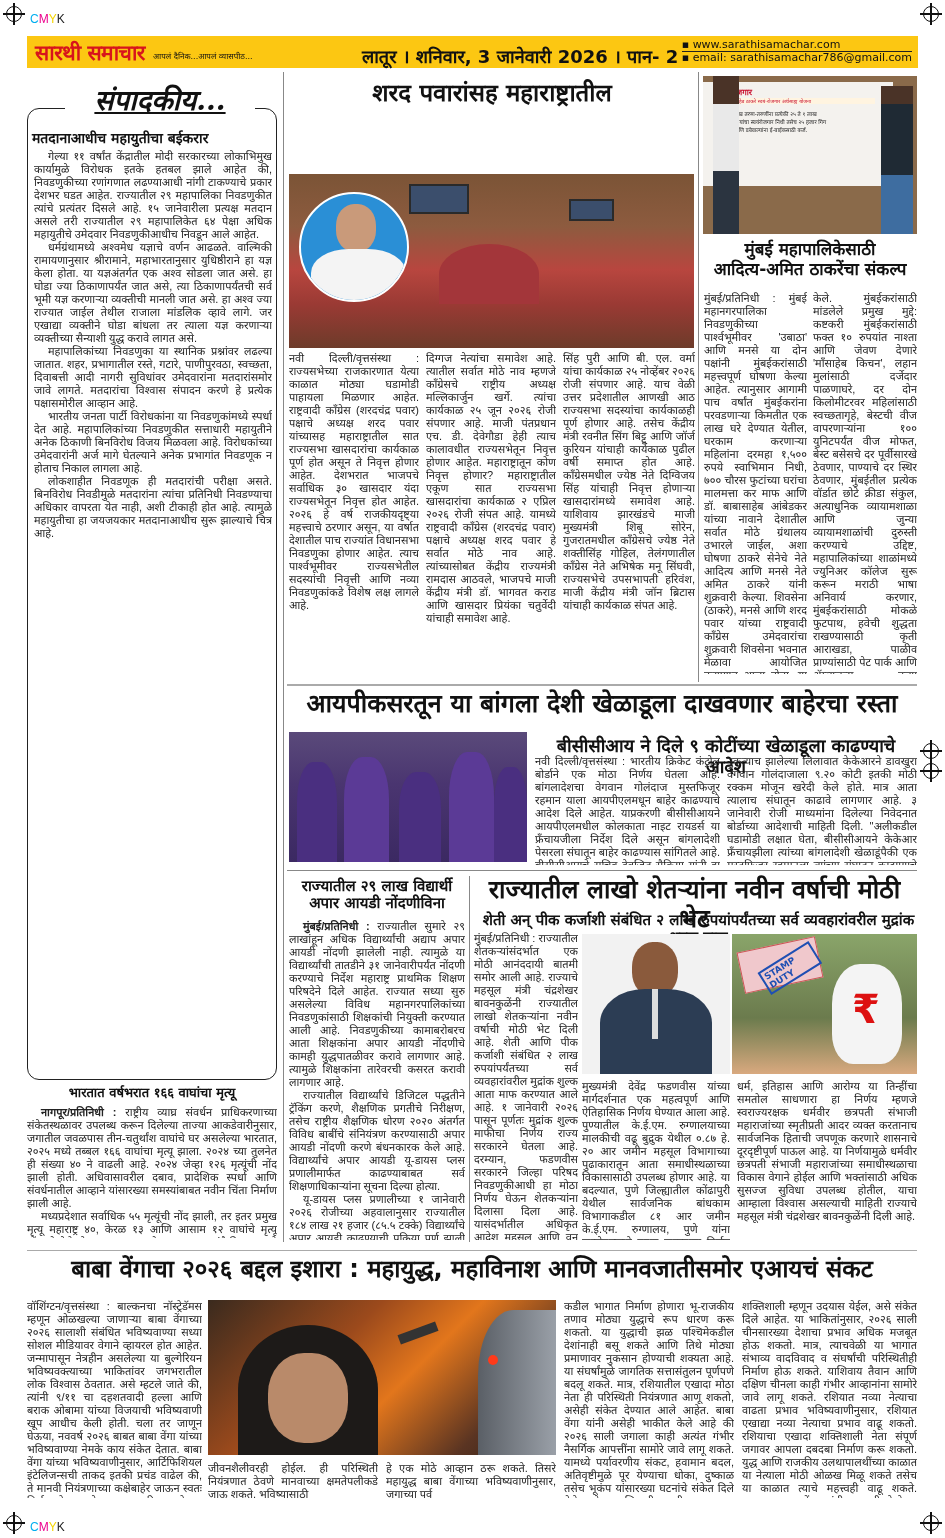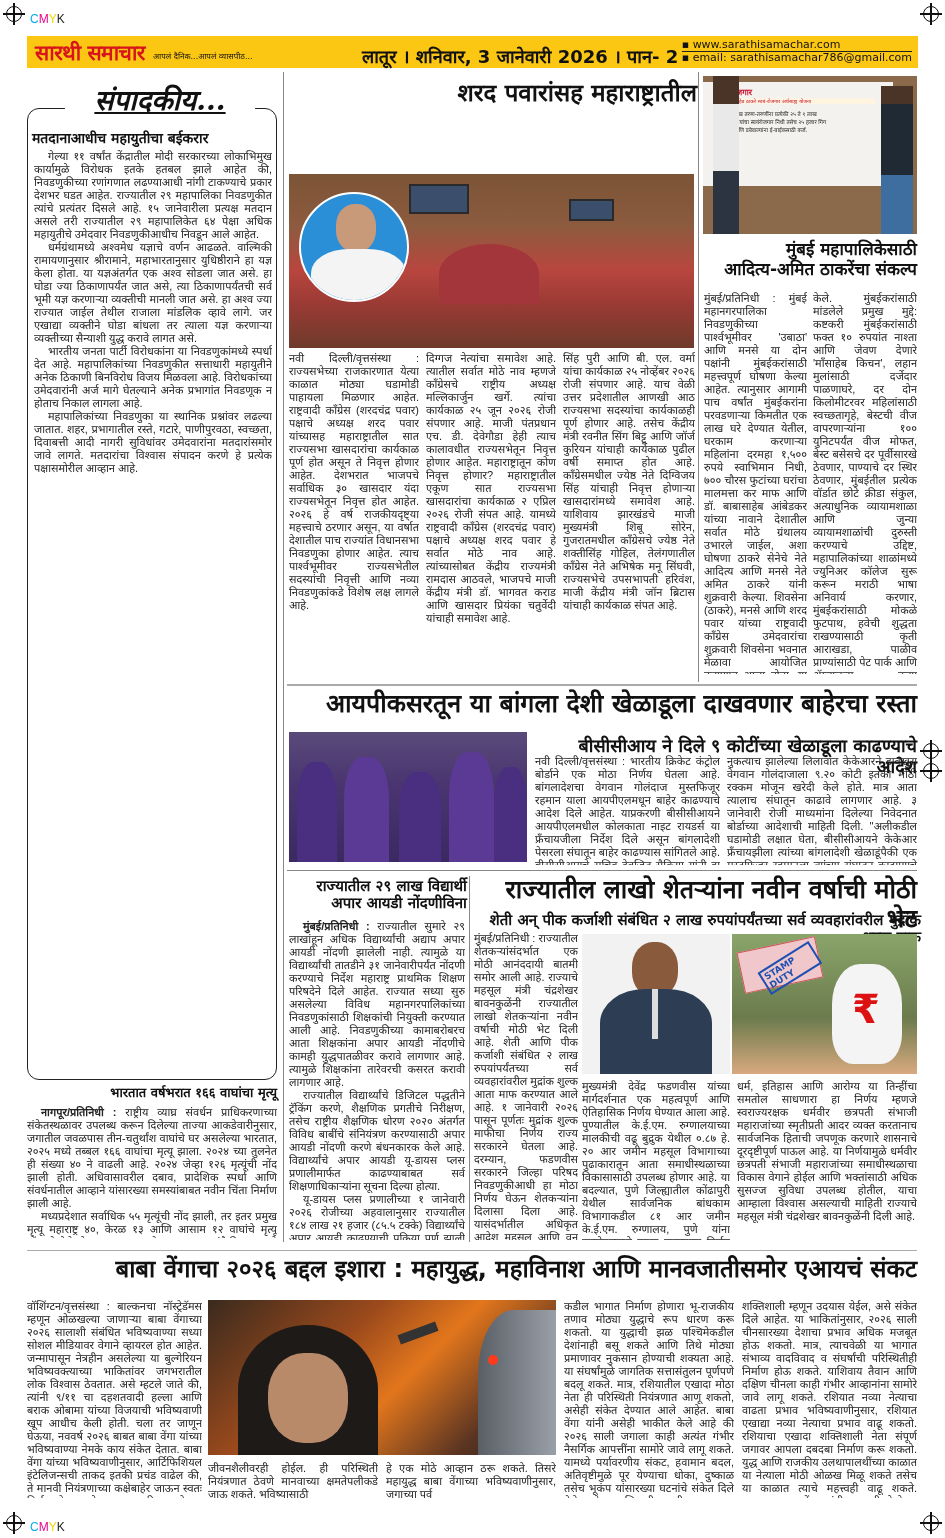--- a/index.html
+++ b/index.html
@@ -13,21 +13,21 @@
   .cmyk .c{color:#00aeef}.cmyk .m{color:#ec008c}.cmyk .y{color:#f5d400}.cmyk .k{color:#222}
   .mast{position:absolute;left:27px;top:36px;width:891px;height:32px;background:#fcc712;display:flex;align-items:center}
   .brand{color:#d7141c;font-weight:bold;font-size:21px;margin-left:8px;font-family:"DejaVu Sans",sans-serif;letter-spacing:-0.5px}
   .tagline{font-size:8px;margin-left:8px;margin-top:6px}
   .dateline{position:absolute;left:335px;top:8px;font-size:18px;font-weight:bold}
   .contact{position:absolute;right:6px;top:3px;font-size:11px;line-height:12px}
   .contact div{border-bottom:1px solid #222}
   .contact div:last-child{border-bottom:none}
   .col{position:absolute;font-family:Liberation Sans, sans-serif;font-size:11px;line-height:13px;text-align:justify;overflow:hidden;color:#222}
   .col p{text-indent:14px}
-  .hl{position:absolute;font-weight:bold;text-align:right;color:#111;line-height:1.15}
+  .hl{position:absolute;font-weight:bold;text-align:center;color:#111;line-height:1.15}
   .img{position:absolute;overflow:hidden}
   .rule{position:absolute;background:#888}
   .edbox{position:absolute;left:27px;top:108px;width:250px;height:972px;border:1.5px solid #222;border-radius:12px}
   .edtitle{position:absolute;left:65px;top:80px;width:190px;text-align:center;background:#fff;font-family:"DejaVu Serif",serif;font-style:italic;font-weight:bold;font-size:28px;text-decoration:underline;color:#111}
 </style>
 </head>
 <body>
 
 <div class="reg" style="left:3px;top:3px">
     <span></span>
@@ -59,22 +59,23 @@
     <div><span>▪ </span><span>email: sarathisamachar786@gmail.com</span></div>
   </div>
 </div>
 
 <div class="edbox"></div>
 <div class="edtitle">संपादकीय...</div>
 <div class="hl" style="left:32px;top:130px;width:240px;font-size:14px;text-align:left">मतदानाआधीच महायुतीचा बईकरार</div>
 <div class="col" style="left:34px;top:150px;width:238px;height:922px">
   <p>गेल्या ११ वर्षांत केंद्रातील मोदी सरकारच्या लोकाभिमुख कार्यामुळे विरोधक इतके हतबल झाले आहेत की, निवडणुकीच्या रणांगणात लढण्याआधी नांगी टाकण्याचे प्रकार देशभर घडत आहेत. राज्यातील २९ महापालिका निवडणुकीत त्यांचे प्रत्यंतर दिसले आहे. १५ जानेवारीला प्रत्यक्ष मतदान असले तरी राज्यातील २९ महापालिकेत ६४ पेक्षा अधिक महायुतीचे उमेदवार निवडणुकीआधीच निवडून आले आहेत.</p>
   <p>धर्मग्रंथामध्ये अश्वमेध यज्ञाचे वर्णन आढळते. वाल्मिकी रामायणानुसार श्रीरामाने, महाभारतानुसार युधिष्ठीराने हा यज्ञ केला होता. या यज्ञअंतर्गत एक अश्व सोडला जात असे. हा घोडा ज्या ठिकाणापर्यंत जात असे, त्या ठिकाणापर्यंतची सर्व भूमी यज्ञ करणाऱ्या व्यक्तीची मानली जात असे. हा अश्व ज्या राज्यात जाईल तेथील राजाला मांडलिक व्हावे लागे. जर एखाद्या व्यक्तीने घोडा बांधला तर त्याला यज्ञ करणाऱ्या व्यक्तीच्या सैन्याशी युद्ध करावे लागत असे.</p>
+  <p>महापालिकांच्या निवडणुका या स्थानिक प्रश्नांवर लढल्या जातात. शहर, प्रभागातील रस्ते, गटारे, पाणीपुरवठा, स्वच्छता, दिवाबत्ती आदी नागरी सुविधांवर उमेदवारांना मतदारांसमोर जावे लागते. मतदारांचा विश्वास संपादन करणे हे प्रत्येक पक्षासमोरील आव्हान आहे.</p>
   <p>भारतीय जनता पार्टी विरोधकांना या निवडणुकांमध्ये स्पर्धा देत आहे. महापालिकांच्या निवडणुकीत सत्ताधारी महायुतीने अनेक ठिकाणी बिनविरोध विजय मिळवला आहे. विरोधकांच्या उमेदवारांनी अर्ज मागे घेतल्याने अनेक प्रभागांत निवडणूक न होताच निकाल लागला आहे.</p>
-  <p>महापालिकांच्या निवडणुका या स्थानिक प्रश्नांवर लढल्या जातात. शहर, प्रभागातील रस्ते, गटारे, पाणीपुरवठा, स्वच्छता, दिवाबत्ती आदी नागरी सुविधांवर उमेदवारांना मतदारांसमोर जावे लागते. मतदारांचा विश्वास संपादन करणे हे प्रत्येक पक्षासमोरील आव्हान आहे.</p>
+  <p>लोकशाहीत निवडणूक ही मतदारांची परीक्षा असते. बिनविरोध निवडीमुळे मतदारांना त्यांचा प्रतिनिधी निवडण्याचा अधिकार वापरता येत नाही, अशी टीकाही होत आहे. त्यामुळे महायुतीचा हा जयजयकार मतदानाआधीच सुरू झाल्याचे चित्र आहे.</p>
 </div>
 
 <div class="hl" style="left:27px;top:1086px;width:250px;font-size:13px">भारतात वर्षभरात १६६ वाघांचा मृत्यू</div>
 <div class="col" style="left:27px;top:1106px;width:250px;height:132px">
   <p><b>नागपूर/प्रतिनिधी :</b> <span>राष्ट्रीय व्याघ्र संवर्धन प्राधिकरणाच्या संकेतस्थळावर उपलब्ध करून दिलेल्या ताज्या आकडेवारीनुसार, जगातील जवळपास तीन-चतुर्थांश वाघांचे घर असलेल्या भारतात, २०२५ मध्ये तब्बल १६६ वाघांचा मृत्यू झाला. २०२४ च्या तुलनेत ही संख्या ४० ने वाढली आहे. २०२४ जेव्हा १२६ मृत्यूंची नोंद झाली होती. अधिवासावरील दबाव, प्रादेशिक स्पर्धा आणि संवर्धनातील आव्हाने यांसारख्या समस्यांबाबत नवीन चिंता निर्माण झाली आहे.</span></p>
   <p>मध्यप्रदेशात सर्वाधिक ५५ मृत्यूंची नोंद झाली, तर इतर प्रमुख मृत्यू महाराष्ट्र ४०, केरळ १३ आणि आसाम १२ वाघांचे मृत्यू नोंदवले गेले. देशभरात मृत्यू झालेल्या एकूण वाघांपैकी ३१ बछडे होते. यापैकी बहुतेक मृत्यूमागे प्रादेशिक संघर्ष हे एक प्रमुख कारण म्हणून समोर येत आहे. जागेच्या कमतरतेमुळे होणारी प्रादेशिक भांडणे हे वाघांच्या मृत्यूमागील प्रमुख कारणांपैकी एक आहे.</p>
 </div>
 
 <div class="rule" style="left:283px;top:72px;width:1px;height:1170px"></div>
 

